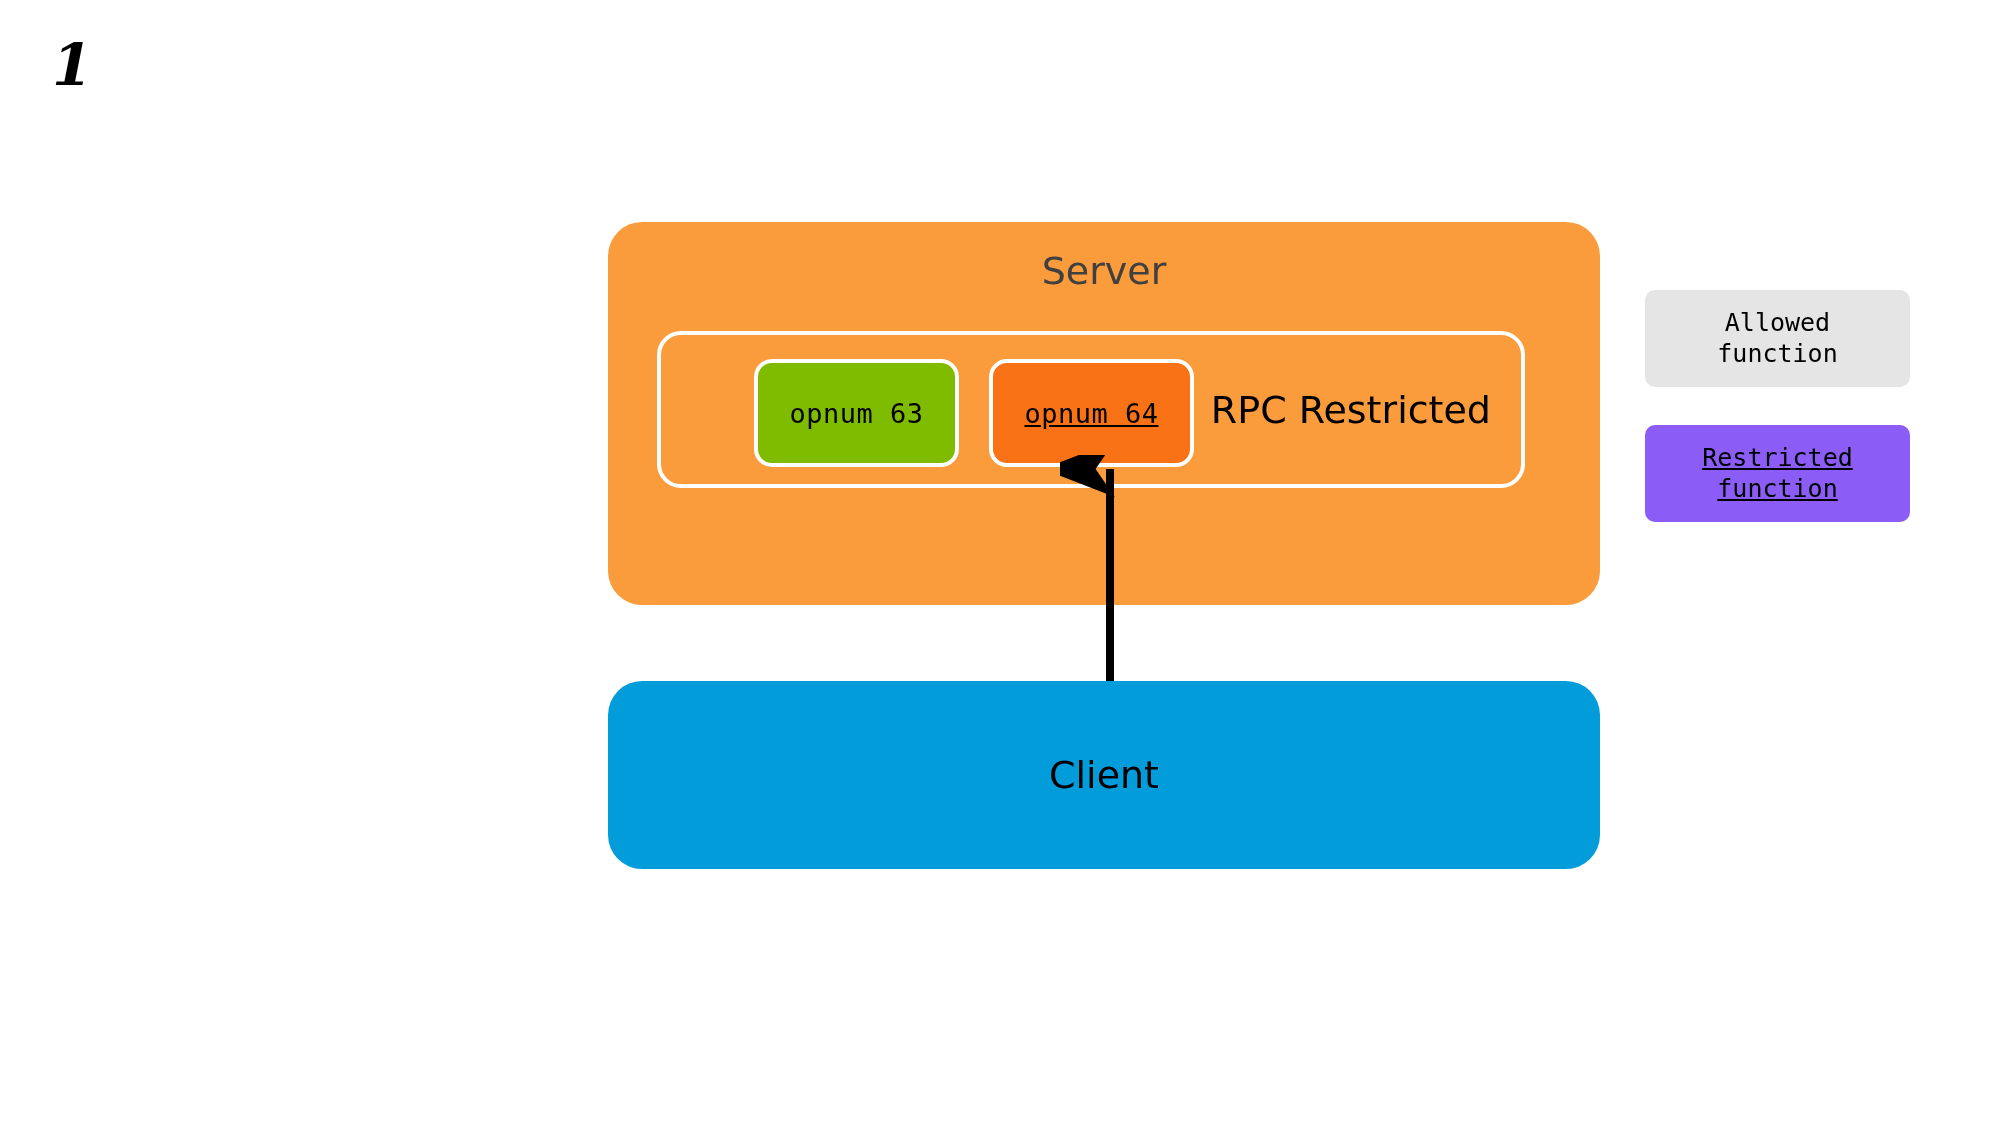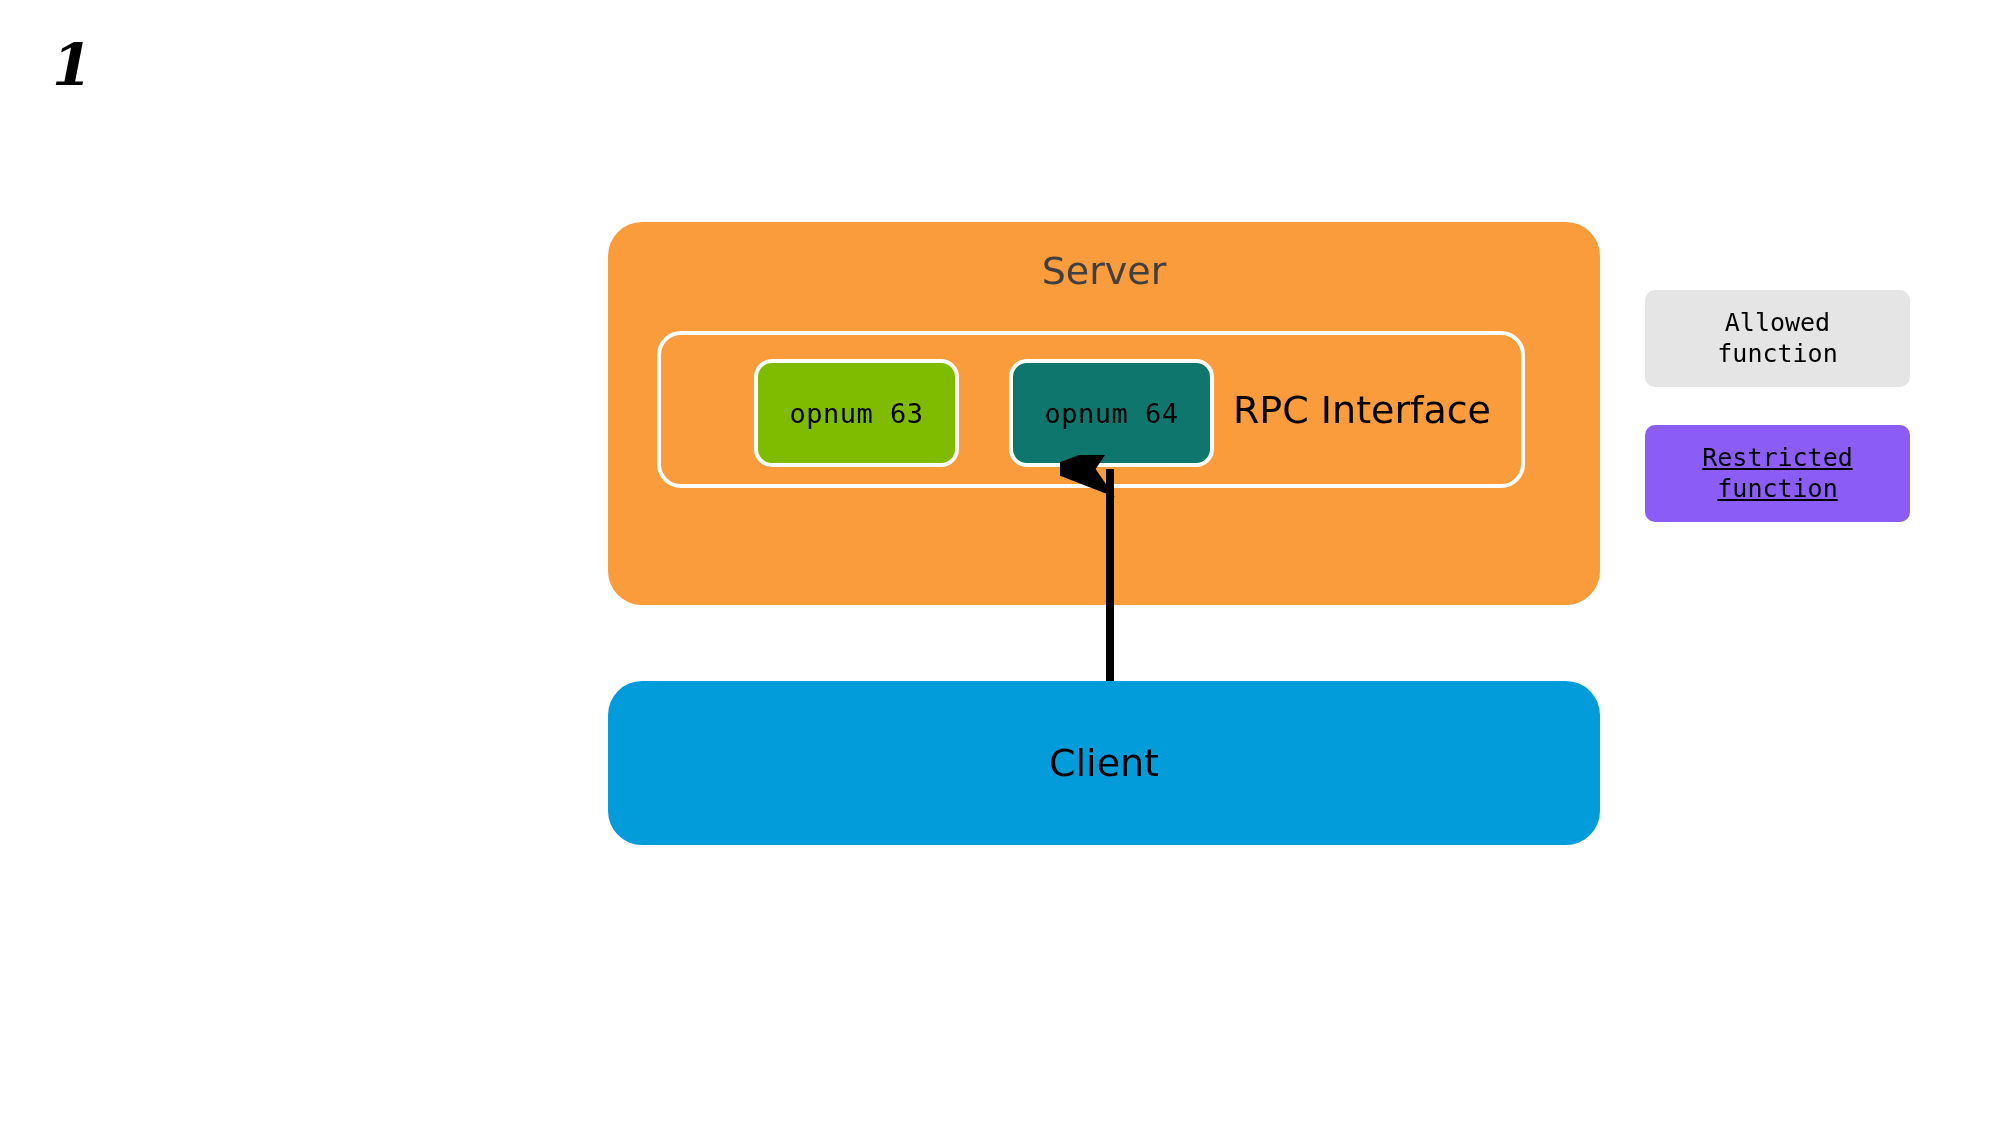--- a/index.html
+++ b/index.html
@@ -93,31 +93,32 @@
     font-family: "DejaVu Sans Mono", monospace;
     font-size: 27px;
     color: #000000;
     letter-spacing: 0.5px;
   }
   .opnum-allowed {
     left: 93px;
     background: #7FBC00;
   }
   .opnum-restricted {
-    left: 348px;
-    background: #0f766e;
+    left: 328px;
+    background: #f97316;
+    text-decoration: underline;
   }
 
   
   .client-box {
     position: absolute;
     left: 608px;
     top: 681px;
     width: 992px;
-    height: 164px;
+    height: 188px;
     background: #029CDB;
     border-radius: 34px;
   }
   .client-title {
     position: absolute;
     left: 0;
     top: 50%;
     transform: translateY(-50%);
     width: 100%;
     text-align: center;
@@ -184,21 +185,21 @@
     <div class="rpc-interface">
 
       <div class="opnum-box opnum-allowed">
         <span>opnum 63</span>
       </div>
 
       <div class="opnum-box opnum-restricted">
         <span>opnum 64</span>
       </div>
 
-      <div class="rpc-label">RPC Interface</div>
+      <div class="rpc-label">RPC Restricted</div>
 
     </div>
   </div>
 
   <svg class="call-arrow" viewBox="0 0 100 235">
     <defs>
       <marker id="arrowhead" markerWidth="7" markerHeight="9" refX="3.5" refY="8.4" orient="auto" markerUnits="strokeWidth">
         <path d="M3.5,0 L7,9 L3.5,6.6 L0,9 Z" fill="#000000"></path>
       </marker>
     </defs>

